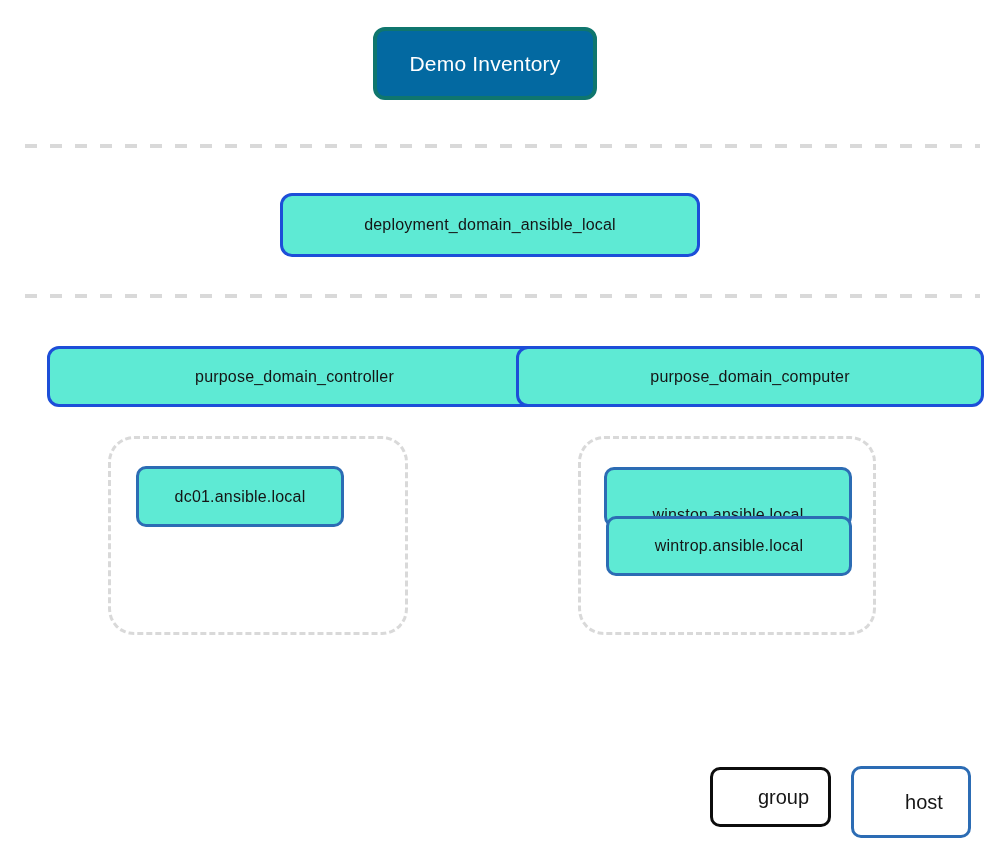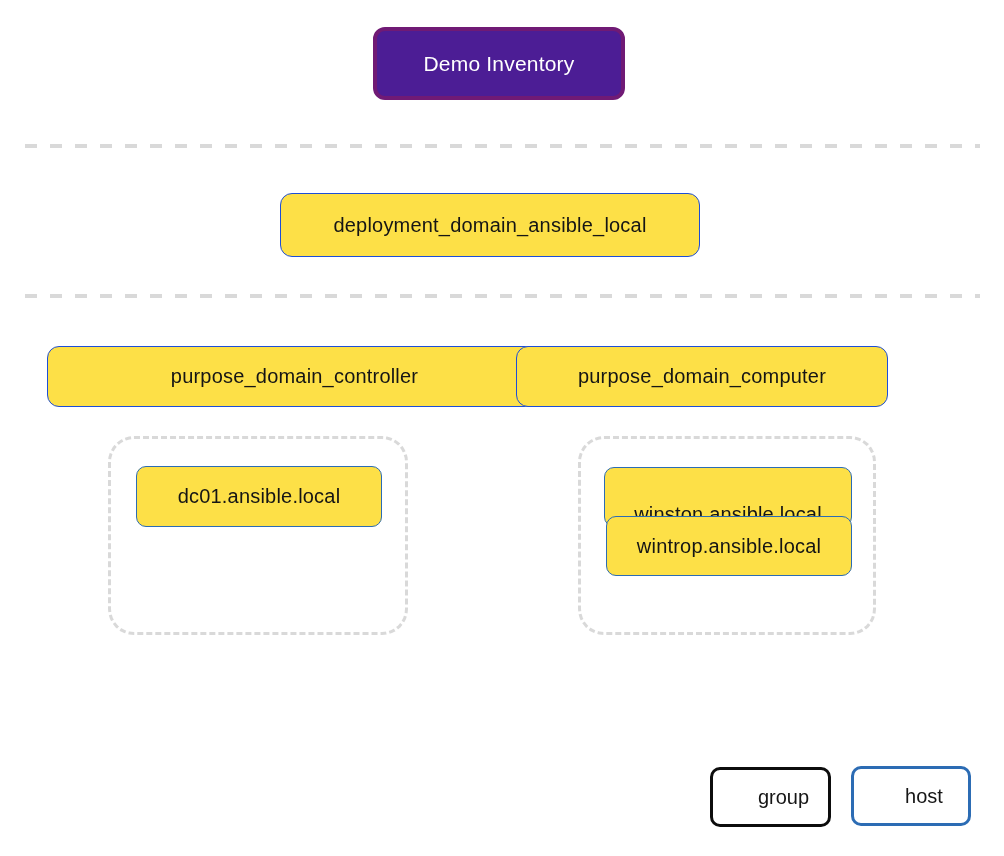--- a/index.html
+++ b/index.html
@@ -14,43 +14,43 @@
     height: 856px;
     background: #ffffff;
     overflow: hidden;
   }
   .node {
     position: absolute;
     display: flex;
     align-items: center;
     justify-content: center;
     box-sizing: border-box;
-    background: #fde047;
-    border: 1px solid #1d4ed8;
+    background: #5eead4;
+    border: 3px solid #1d4ed8;
     border-radius: 12px;
-    font-size: 20px;
+    font-size: 16px;
     color: #151515;
     letter-spacing: 0.2px;
     white-space: nowrap;
   }
   .node.inventory {
-    left: 373px; top: 27px; width: 252px; height: 73px;
-    background: #4c1d95;
-    border: 4px solid #701a75;
+    left: 373px; top: 27px; width: 224px; height: 73px;
+    background: #0369a1;
+    border: 4px solid #0f766e;
     color: #ffffff;
     font-size: 21px;
   }
   .node.deployment { left: 280px; top: 193px; width: 420px; height: 64px; }
   .node.controller { left: 47px;  top: 346px; width: 495px; height: 61px; }
-  .node.computer   { left: 516px; top: 346px; width: 372px; height: 61px; }
+  .node.computer   { left: 516px; top: 346px; width: 468px; height: 61px; }
   .node.host-node {
     border-color: #2c6cb4;
     border-radius: 10px;
   }
-  .node.dc01    { left: 136px; top: 466px; width: 246px; height: 61px; }
+  .node.dc01    { left: 136px; top: 466px; width: 208px; height: 61px; }
   .node.winston { left: 604px; top: 467px; width: 248px; height: 60px; align-items: flex-end; }
   .node.wintrop { left: 606px; top: 516px; width: 246px; height: 60px; }
   .separator {
     position: absolute;
     left: 25px;
     width: 955px;
     height: 4px;
     background: repeating-linear-gradient(90deg,
       #d9d9d9 0px, #d9d9d9 12px,
       transparent 12px, transparent 25px);
@@ -76,21 +76,21 @@
     border-radius: 10px;
     font-size: 20px;
     color: #151515;
     padding-left: 26px;
   }
   .legend-node.group-key {
     left: 710px; top: 767px; width: 121px; height: 60px;
     border: 3px solid #0d0d0d;
   }
   .legend-node.host-key {
-    left: 851px; top: 766px; width: 120px; height: 60px;
+    left: 851px; top: 766px; width: 120px; height: 72px;
     border: 3px solid #2c6cb4;
   }
 </style>
 </head>
 <body>
 
 <div id="canvas">
 
   <div class="node inventory">
     <span>Demo Inventory</span>

